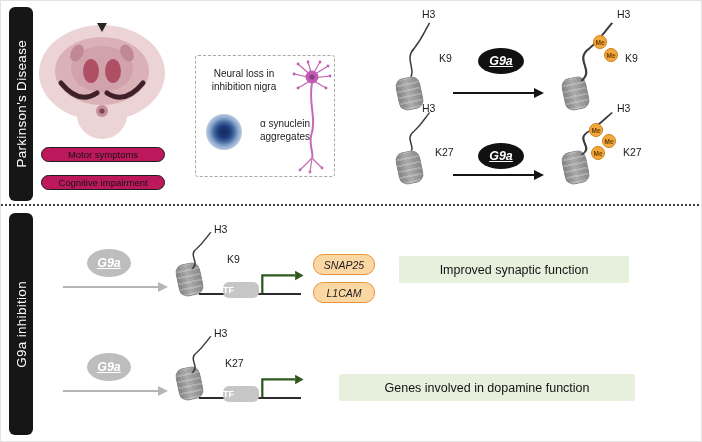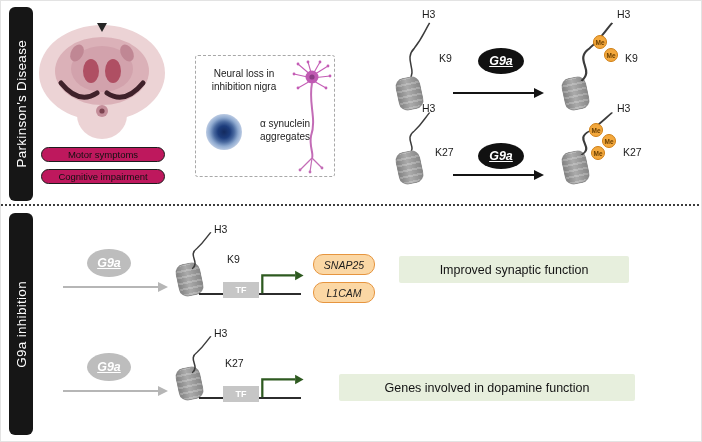--- a/index.html
+++ b/index.html
@@ -37,22 +37,22 @@
     border-left:10px solid #141414; border-top:5.5px solid transparent; border-bottom:5.5px solid transparent; }
   .harrow.gray { background:#b6b6b6; }
   .harrow.gray::after { border-left-color:#b6b6b6; }
 
   .me { position:absolute; width:14px; height:14px; border-radius:50%; background:#f3a83d; border:1px solid #cf7f15;
     color:#6b3f00; font-size:6.5px; font-weight:bold; display:flex; align-items:center; justify-content:center; z-index:3; }
 
   .divider { position:absolute; left:0; top:203px; width:702px; border-top:2px dotted #3c3c3c; }
 
   .dna { position:absolute; height:2px; background:#2c2c2c; }
-  .tf { position:absolute; width:36px; height:16px; background:#c6c6c6; border-radius:0; color:#fff;
-    font-size:9px; font-weight:bold; display:flex; align-items:center; justify-content:center; z-index:2; }
+  .tf { position:absolute; width:36px; height:16px; background:#c6c6c6; border-radius:6px; color:#fff;
+    font-size:9px; font-weight:bold; display:flex; align-items:center; z-index:2; }
 
   .gene { position:absolute; width:62px; height:21px; background:#fbd7a4; border:1.5px solid #e6953f; border-radius:10px;
     display:flex; align-items:center; justify-content:center; font-style:italic; font-size:10.5px; color:#1c1c1c; }
 
   .result { position:absolute; background:#e7efdd; border-radius:2px; display:flex; align-items:center; justify-content:center;
     font-size:12.5px; color:#141414; text-align:center; }
 </style>
 </head>
 <body>
 
@@ -74,21 +74,21 @@
     <path d="M26,62 Q44,84 62,72" stroke="#3f212a" stroke-width="5" fill="none" stroke-linecap="round"></path>
     <path d="M108,62 Q90,84 72,72" stroke="#3f212a" stroke-width="5" fill="none" stroke-linecap="round"></path>
     <circle cx="67" cy="90" r="6" fill="#c48e9a"></circle>
     <circle cx="67" cy="90" r="2.6" fill="#7c4350"></circle>
     <polygon points="62,2 72,2 67,11" fill="#262626"></polygon>
   </svg>
 
   <div class="pill" style="top:146px">
       <span>Motor symptoms</span>
     </div>
-  <div class="pill" style="top:168px">
+  <div class="pill" style="top:174px">
       <span>Cognitive impairment</span>
     </div>
 
   <div class="dashed-box">
     <div class="patho-text" style="left:4px;top:12px;width:88px">Neural loss in inhibition nigra</div>
     <svg class="abs" style="left:94px;top:4px;width:44px;height:114px" viewBox="0 0 44 114">
       <g stroke="#c45cb5" stroke-width="1.1" fill="none">
         <path d="M22,16 L8,4"></path>
           <path d="M22,16 L18,2"></path>
           <path d="M22,16 L30,2"></path>

